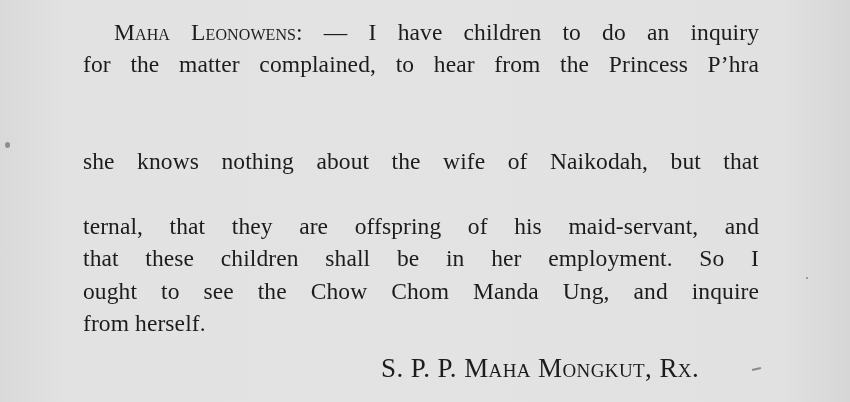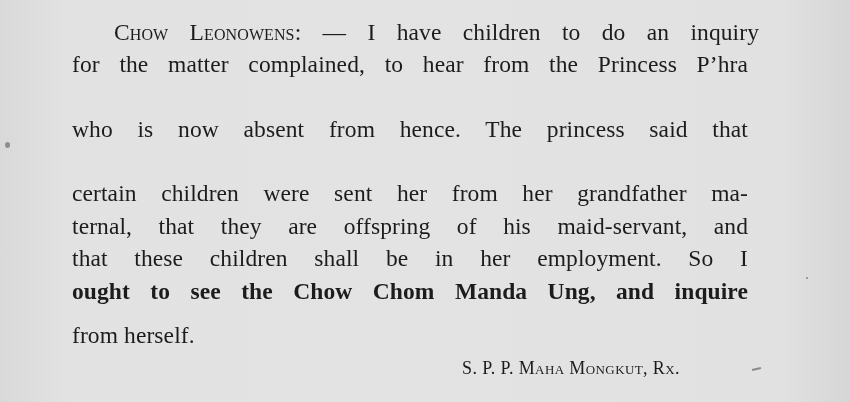--- a/index.html
+++ b/index.html
@@ -17,48 +17,47 @@
   }
   .page {
     position: absolute;
     left: 0;
     top: 0;
     width: 850px;
     height: 402px;
   }
   .ln {
     position: absolute;
-    left: 72px;
+    left: 83px;
     width: 276px;
     font-family: "Liberation Serif", "DejaVu Serif", serif;
     font-size: 23.5px;
     line-height: 30px;
     white-space: nowrap;
     text-align: justify;
     text-align-last: justify;
     letter-spacing: 0.1px;
   }
   .ln.w { width: 676px; }
   .ln.first { left: 114px; width: 645px; }
-  .ln.last { text-align-last: left; width: auto; margin-top: 12px; }
+  .ln.last { text-align-last: left; width: auto; }
   .sc {
     font-variant: small-caps;
   }
   .signature {
     position: absolute;
     left: 381px;
     top: 353px;
     width: 380px;
     font-family: "Liberation Serif", "DejaVu Serif", serif;
-    font-size: 18px;
+    font-size: 27px;
     line-height: 30px;
     white-space: nowrap;
     font-variant: small-caps;
     letter-spacing: 0.4px;
-    text-align: center;
   }
   .smudge {
     position: absolute;
     left: 5px;
     top: 142px;
     width: 5px;
     height: 6px;
     border-radius: 50%;
     background: #7a7a7a;
     opacity: 0.8;
@@ -82,25 +81,24 @@
   }
 </style>
 </head>
 <body>
 
 <div class="page">
 
   <div class="smudge"></div>
   <div class="dot-mark"></div>
 
-  <div class="ln first" style="top:17px;"><span class="sc">Chow Leonowens</span><span>: — I have children to do an inquiry</span></div>
+  <div class="ln first" style="top:17px;"><span class="sc">Maha Leonowens</span><span>: — I have children to do an inquiry</span></div>
 
   <div class="ln w" style="top:49px;">for the matter complained, to hear from the Princess P’hra</div>
-  <div class="ln w" style="top:114px;">who is now absent from hence.  The princess said that</div>
-  <div class="ln w" style="top:178px;">certain children were sent her from her grandfather ma-</div>
+  <div class="ln w" style="top:146px;">she knows nothing about the wife of Naikodah, but that</div>
   <div class="ln w" style="top:211px;">ternal, that they are offspring of his maid-servant, and</div>
   <div class="ln w" style="top:243px;">that these children shall be in her employment.  So I</div>
-  <div class="ln w" style="top:276px;font-weight:bold;">ought to see the Chow Chom Manda Ung, and inquire</div>
+  <div class="ln w" style="top:276px;">ought to see the Chow Chom Manda Ung, and inquire</div>
   <div class="ln last" style="top:308px;">from herself.</div>
 
   <div class="signature">S. P. P. Maha Mongkut, Rx.</div>
   <div class="tail-mark"></div>
 </div>
 
 </body></html>

